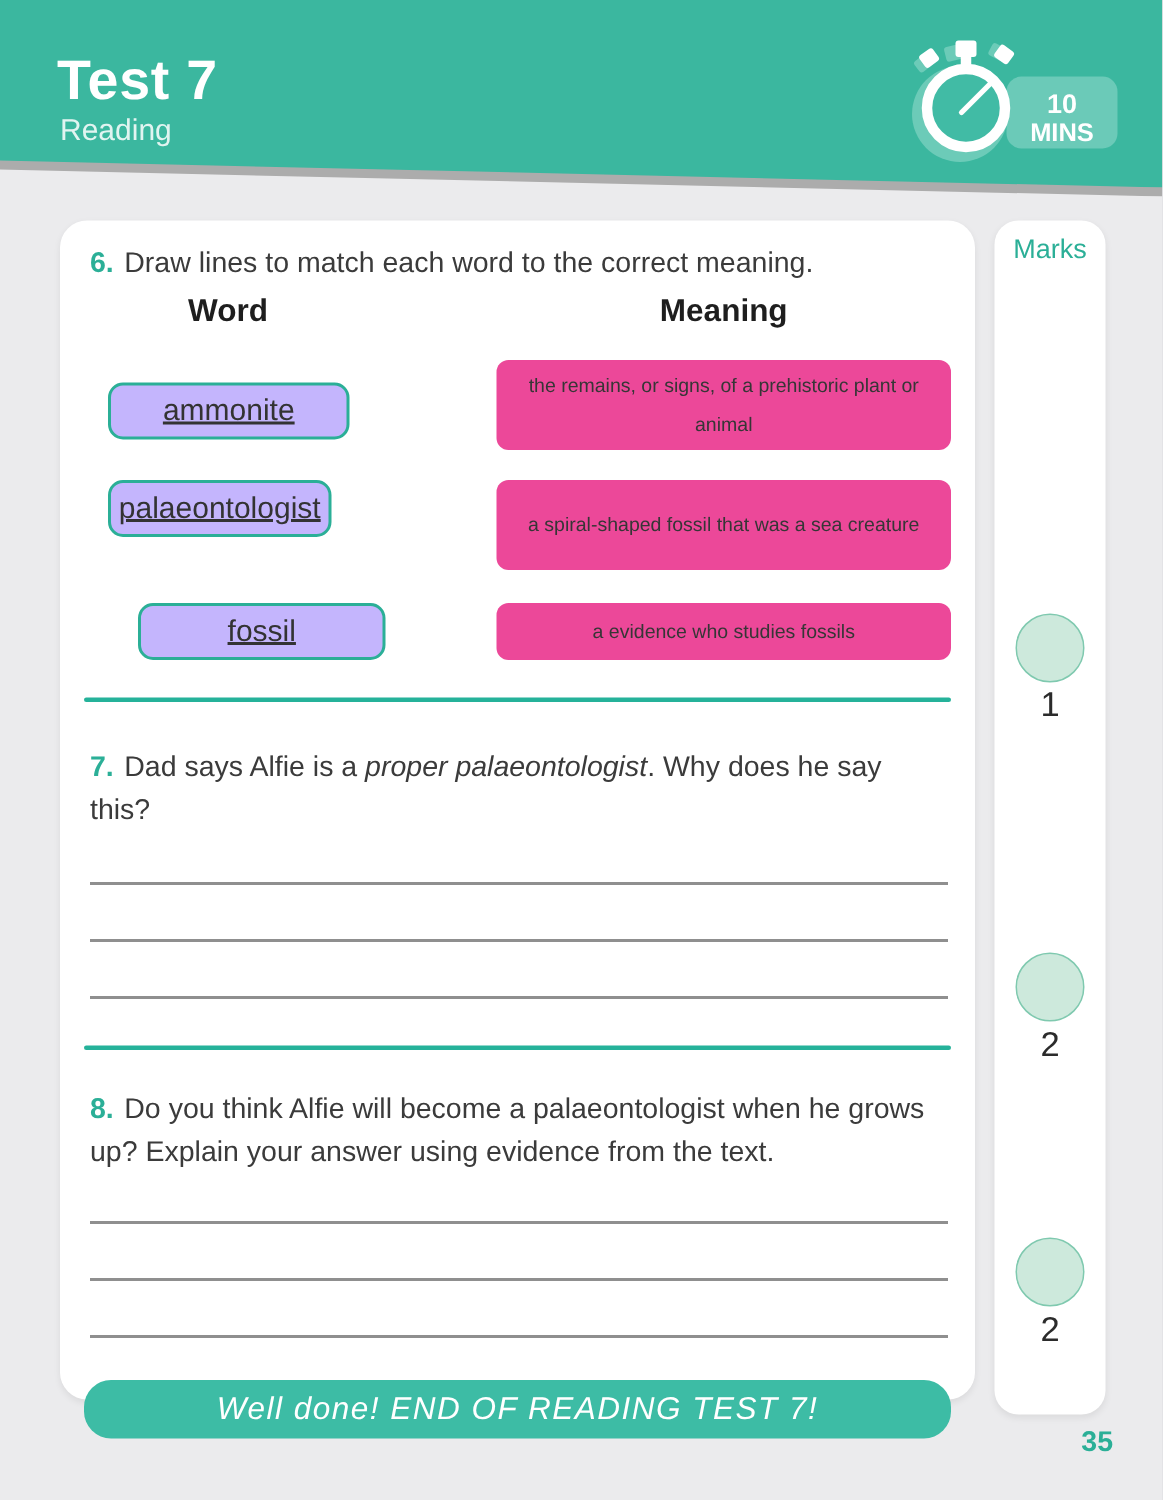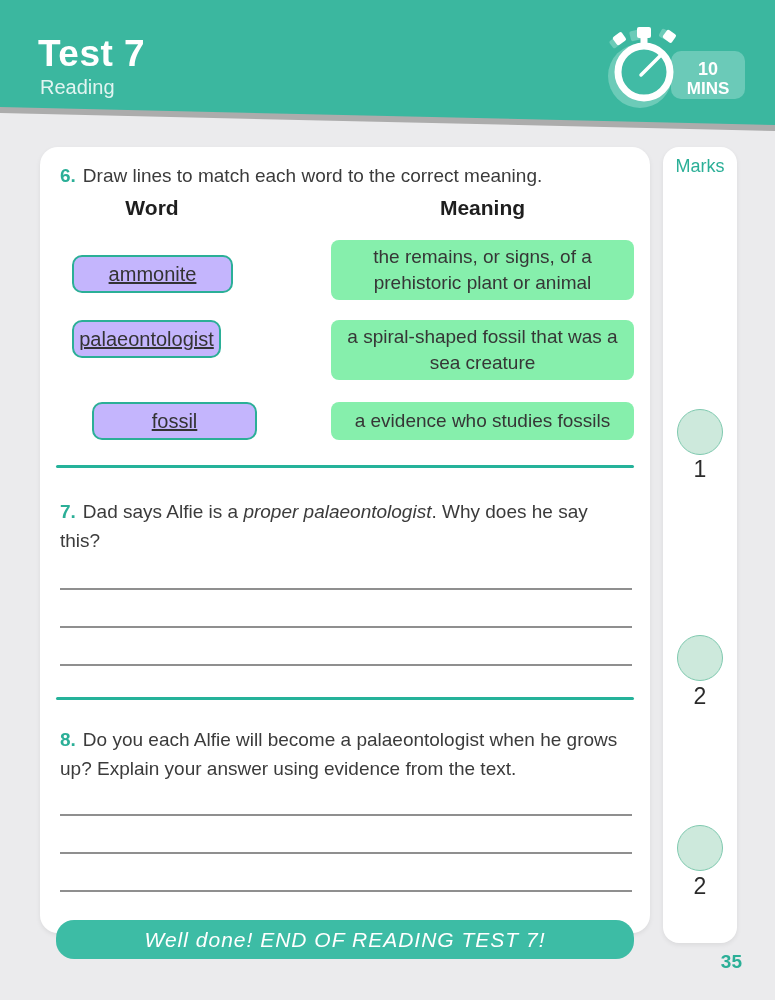--- a/index.html
+++ b/index.html
@@ -48,23 +48,23 @@
   .col-header { position: absolute; font-size: 21px; font-weight: bold; color: #1e1e1e; text-align: center; }
 
   .word-box {
     position: absolute; left: 32px; height: 38px;
     border: 2px solid #2BAF97; border-radius: 10px; background: #c4b5fd;
     display: flex; align-items: center; justify-content: center;
     font-size: 20px; color: #333333; text-decoration: underline;
   }
   .meaning-box {
     position: absolute; left: 291px; width: 303px;
-    background: #86efac; border-radius: 8px;
+    background: #ec4899; border-radius: 8px;
     display: flex; align-items: center; justify-content: center;
-    font-size: 19px; color: #363636; text-align: center; line-height: 26px;
+    font-size: 13px; color: #363636; text-align: center; line-height: 26px;
     padding: 0 8px;
   }
 
   .divider {
     position: absolute; left: 16px; width: 578px; height: 3px;
     background: #25B29A; border-radius: 2px;
   }
   .answer-line {
     position: absolute; left: 20px; width: 572px; height: 2px;
     background: #8F8F8F;
@@ -152,21 +152,21 @@
     <div class="q-row" style="top:350px; width:548px;">
       <span class="q-num">7.</span><span>Dad says Alfie is a </span><i>proper palaeontologist</i><span>. Why does he say this?</span>
     </div>
     <div class="answer-line" style="top:441px;"></div>
     <div class="answer-line" style="top:479px;"></div>
     <div class="answer-line" style="top:517px;"></div>
 
     <div class="divider" style="top:550px;"></div>
 
     <div class="q-row" style="top:578px; width:582px;">
-      <span class="q-num">8.</span><span>Do you each Alfie will become a palaeontologist when he grows up? Explain your answer using evidence from the text.</span>
+      <span class="q-num">8.</span><span>Do you think Alfie will become a palaeontologist when he grows up? Explain your answer using evidence from the text.</span>
     </div>
     <div class="answer-line" style="top:667px;"></div>
     <div class="answer-line" style="top:705px;"></div>
     <div class="answer-line" style="top:743px;"></div>
 
   </div>
 
   <div class="marks-card">
     <div class="marks-label">Marks</div>
 

